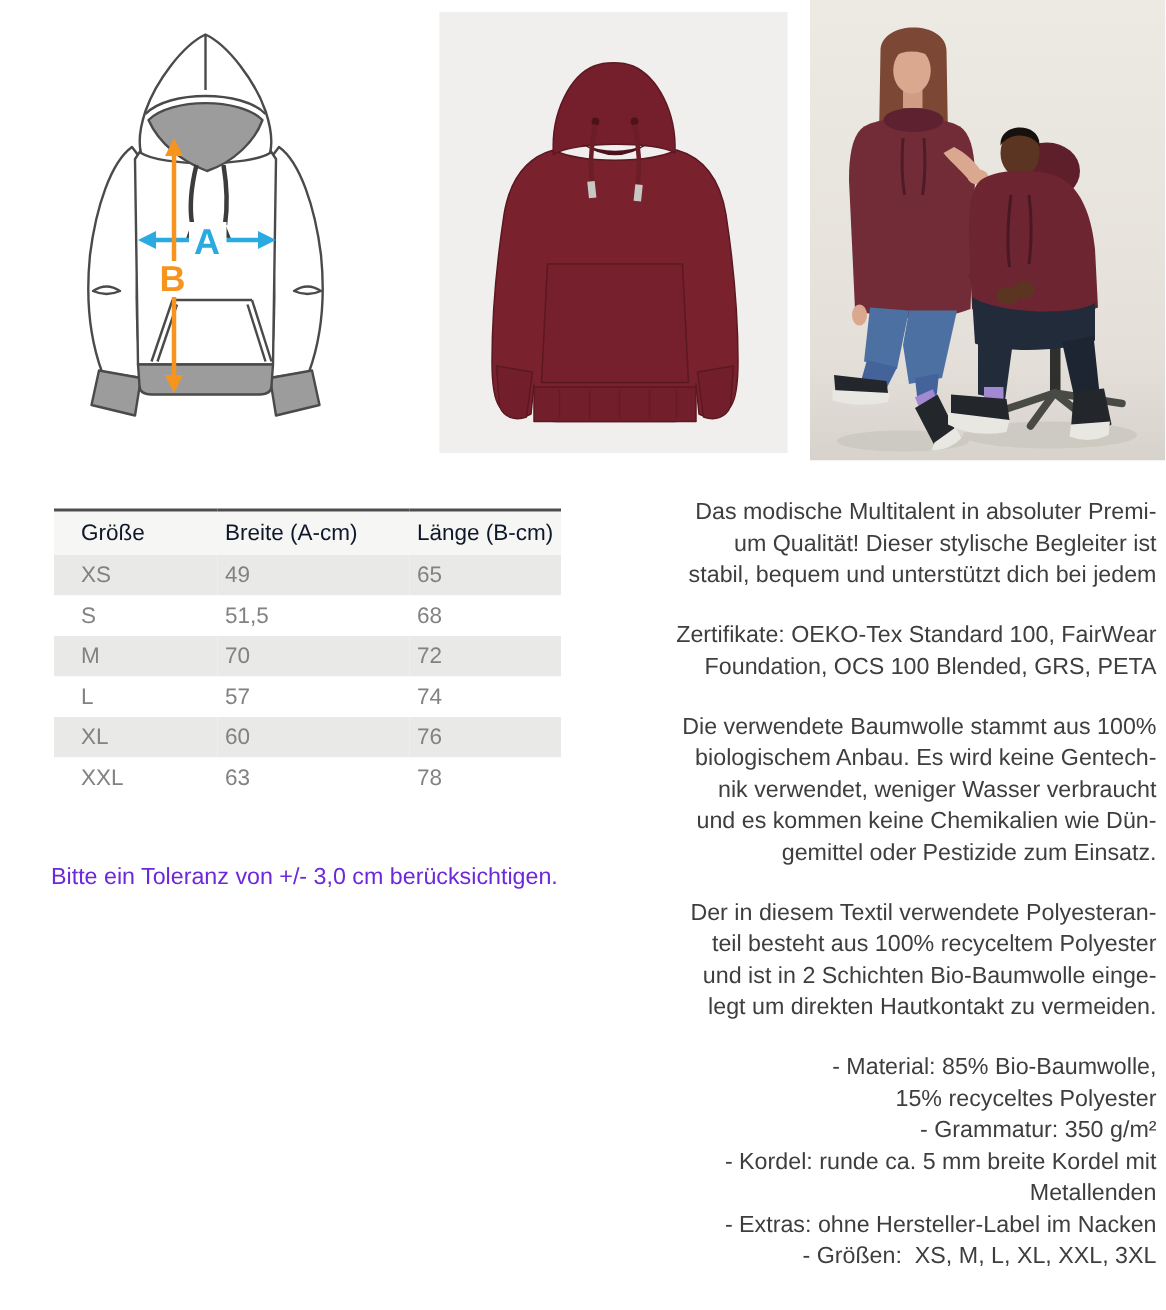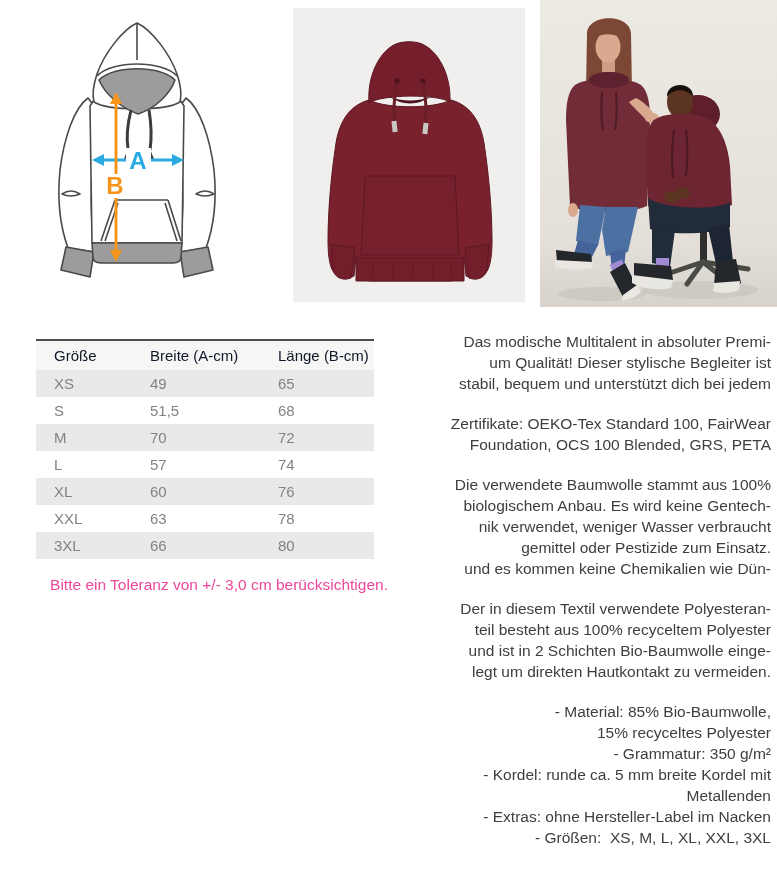--- a/index.html
+++ b/index.html
@@ -26,21 +26,21 @@
     font-weight:400;text-align:left;height:27px;background:#f6f6f5;color:#0f172a;
   }
   table.size-table td{height:25px;}
   table.size-table th:first-child, table.size-table td:first-child{padding-left:18px;}
   table.size-table th:not(:first-child), table.size-table td:not(:first-child){padding-left:5px;}
   table.size-table tbody tr:nth-child(odd){background:#e9e9e8;}
   table.size-table tbody tr:nth-child(even){background:#ffffff;}
 
   .tolerance{
     position:absolute;left:34px;top:576px;width:370px;
-    font-size:15.5px;color:#ec4899;text-align:center;
+    font-size:15.5px;color:#6d28d9;
   }
 
   
   .description{
     position:absolute;left:419px;top:331px;width:352px;
     font-size:15.5px;line-height:21px;color:#3e3e3e;
   }
   .description .para{margin:0 0 19px 0;text-align:right;}
   .description .line{white-space:pre-wrap;}
 
@@ -241,47 +241,42 @@
           <tr>
             <td>XL</td>
             <td>60</td>
             <td>76</td>
           </tr>
           <tr>
             <td>XXL</td>
             <td>63</td>
             <td>78</td>
           </tr>
-          <tr>
-            <td>3XL</td>
-            <td>66</td>
-            <td>80</td>
-          </tr>
         </tbody>
     </table>
   </div>
 
   <div class="tolerance">Bitte ein Toleranz von +/- 3,0 cm berücksichtigen.</div>
 
   <div class="description">
       <div class="para">
         <div class="line">Das modische Multitalent in absoluter Premi-</div>
         <div class="line">um Qualität! Dieser stylische Begleiter ist</div>
         <div class="line">stabil, bequem und unterstützt dich bei jedem</div>
       </div>
       <div class="para">
         <div class="line">Zertifikate: OEKO-Tex Standard 100, FairWear</div>
         <div class="line">Foundation, OCS 100 Blended, GRS, PETA</div>
       </div>
       <div class="para">
         <div class="line">Die verwendete Baumwolle stammt aus 100%</div>
         <div class="line">biologischem Anbau. Es wird keine Gentech-</div>
         <div class="line">nik verwendet, weniger Wasser verbraucht</div>
+        <div class="line">und es kommen keine Chemikalien wie Dün-</div>
         <div class="line">gemittel oder Pestizide zum Einsatz.</div>
-        <div class="line">und es kommen keine Chemikalien wie Dün-</div>
       </div>
       <div class="para">
         <div class="line">Der in diesem Textil verwendete Polyesteran-</div>
         <div class="line">teil besteht aus 100% recyceltem Polyester</div>
         <div class="line">und ist in 2 Schichten Bio-Baumwolle einge-</div>
         <div class="line">legt um direkten Hautkontakt zu vermeiden.</div>
       </div>
       <div class="para">
         <div class="line">- Material: 85% Bio-Baumwolle,</div>
         <div class="line">&nbsp;&nbsp;&nbsp;&nbsp;&nbsp;&nbsp;&nbsp;&nbsp;&nbsp;&nbsp;&nbsp;&nbsp;&nbsp;&nbsp;&nbsp;&nbsp;&nbsp;15% recyceltes Polyester</div>

